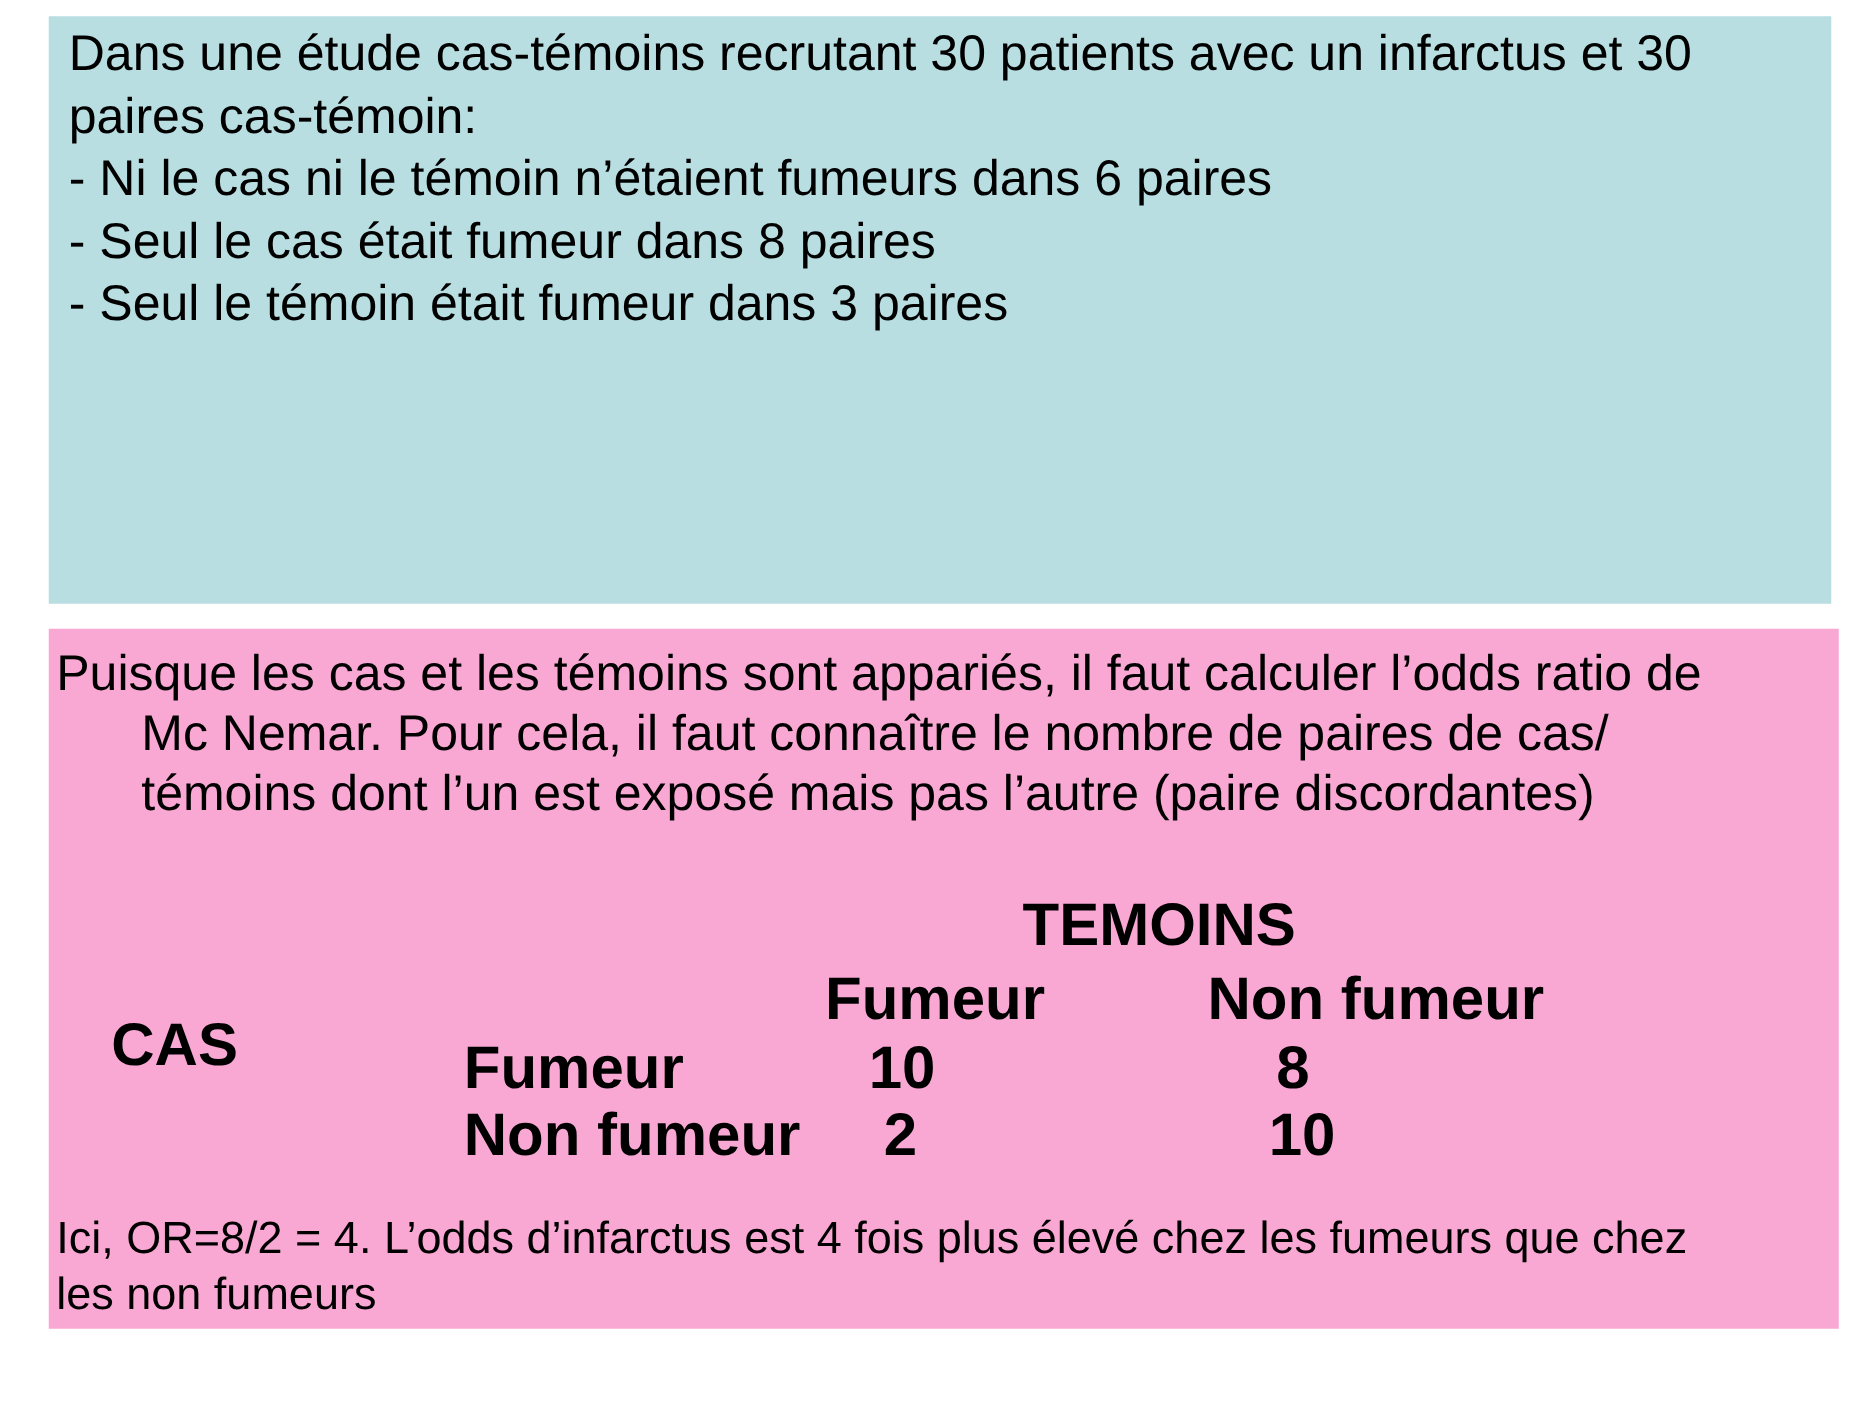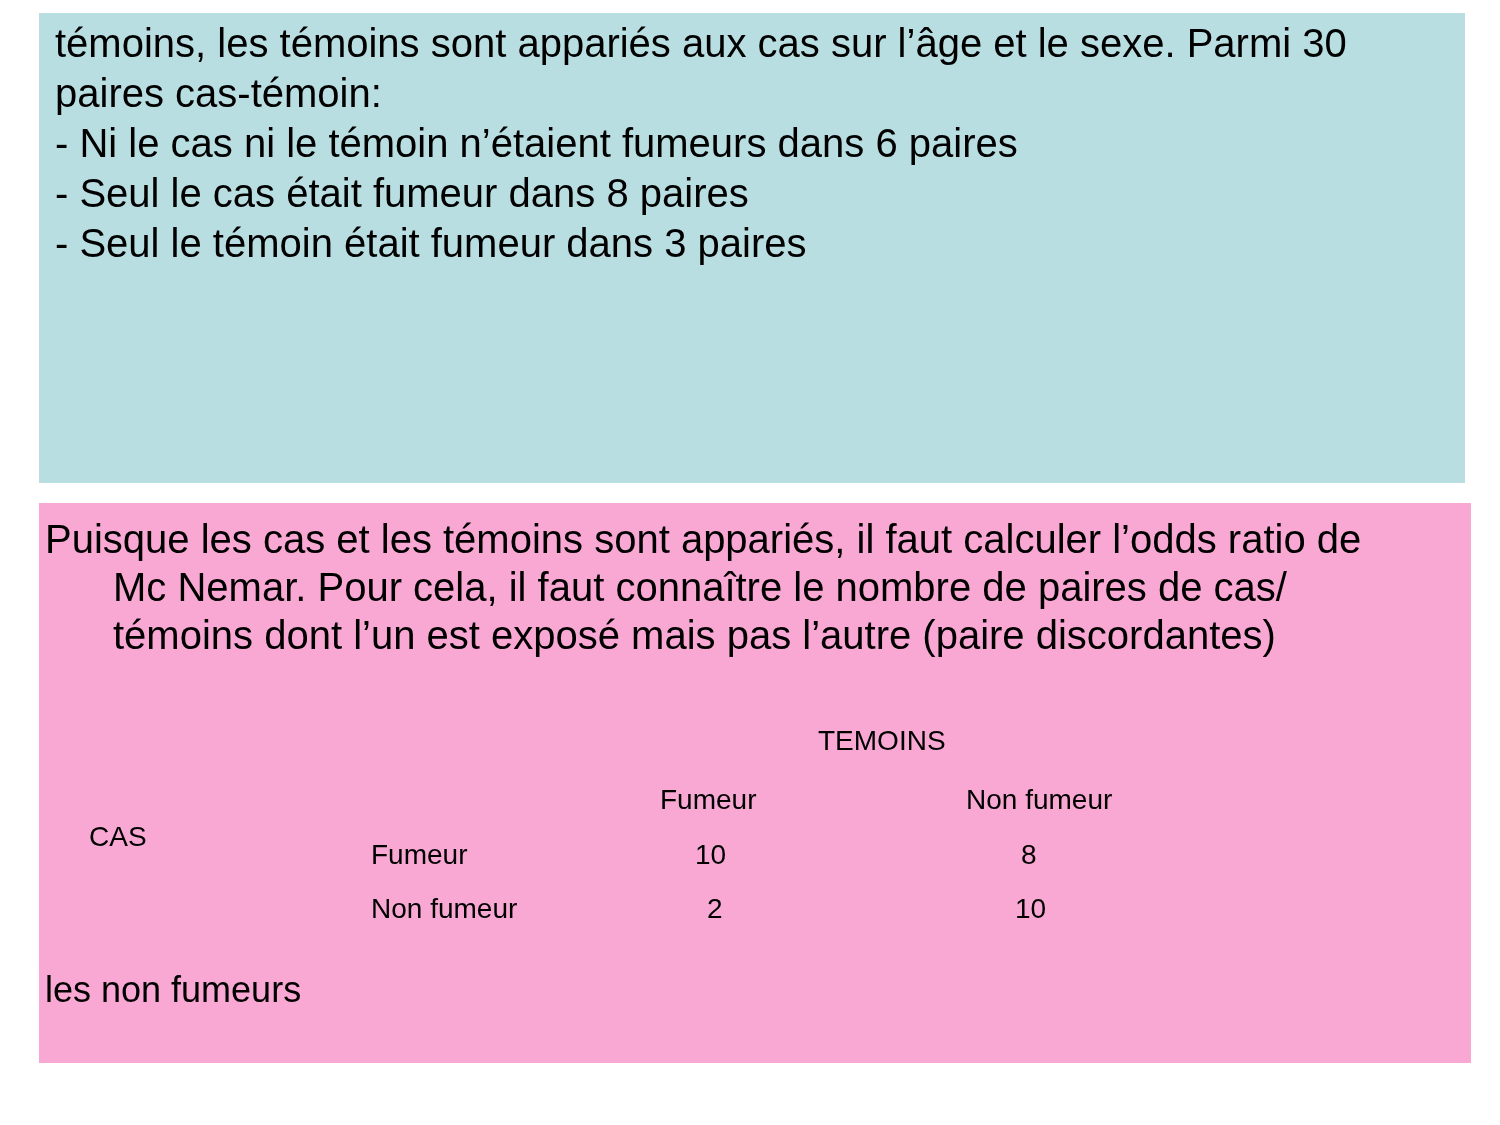--- a/index.html
+++ b/index.html
@@ -33,37 +33,37 @@
   .a-line {
     font-size:40px; line-height:48px; height:48px;
     white-space:nowrap;
   }
   .a-line.indent { padding-left:68px; }
 
   
   .tbl { position:absolute; left:0; top:0; width:100%; height:100%; }
   .cell {
     position:absolute;
-    font-size:28px; line-height:40px; font-weight:normal;
+    font-size:48px; line-height:40px; font-weight:bold;
     white-space:nowrap;
   }
 
   .conclusion {
     position:absolute; left:6px; top:464px; width:1424px;
   }
   .c-line {
     font-size:36px; line-height:45px; height:45px;
     white-space:nowrap;
   }
 </style>
 </head>
 <body style="color: rgb(0, 0, 0);">
 
 <section class="box" id="qbox" style="background: rgb(184, 222, 226);">
-  <div class="q-line">témoins, les témoins sont appariés aux cas sur l’âge et le sexe. Parmi 30</div>
+  <div class="q-line">Dans une étude cas-témoins recrutant 30 patients avec un infarctus et 30</div>
   <div class="q-line">paires cas-témoin:</div>
   <div class="q-line">- Ni le cas ni le témoin n’étaient fumeurs dans 6 paires</div>
   <div class="q-line">- Seul le cas était fumeur dans 8 paires</div>
   <div class="q-line">- Seul le témoin était fumeur dans 3 paires</div>
   <div class="q-line"></div>
 </section>
 
 <section class="box" id="abox" style="background: #f9a8d4;">
 
   <div class="intro">
@@ -82,16 +82,17 @@
     <span class="cell" style="left:332px; top:332px;">Fumeur</span>
     <span class="cell" style="left:656px; top:332px;">10</span>
     <span class="cell" style="left:982px; top:332px;">8</span>
 
     <span class="cell" style="left:332px; top:386px;">Non fumeur</span>
     <span class="cell" style="left:668px; top:386px;">2</span>
     <span class="cell" style="left:976px; top:386px;">10</span>
   </div>
 
   <div class="conclusion">
+    <div class="c-line">Ici, OR=8/2 = 4. L’odds d’infarctus est 4 fois plus élevé chez les fumeurs que chez</div>
     <div class="c-line">les non fumeurs</div>
   </div>
 
 </section>
 
 </body></html>

